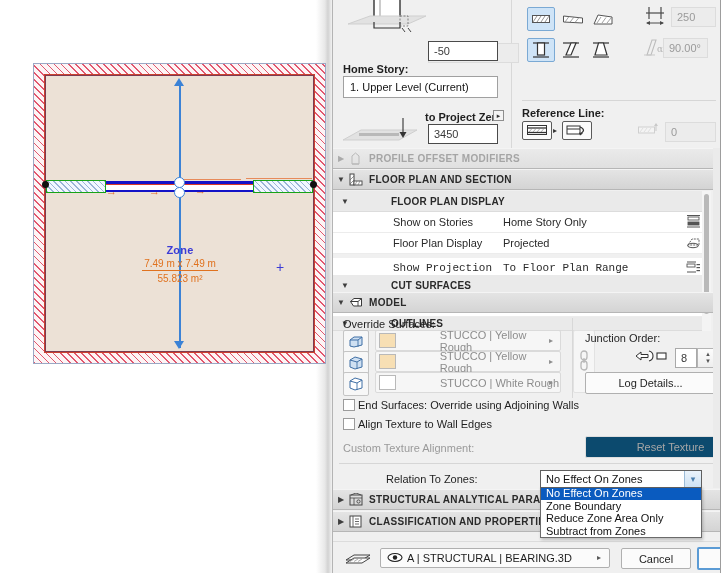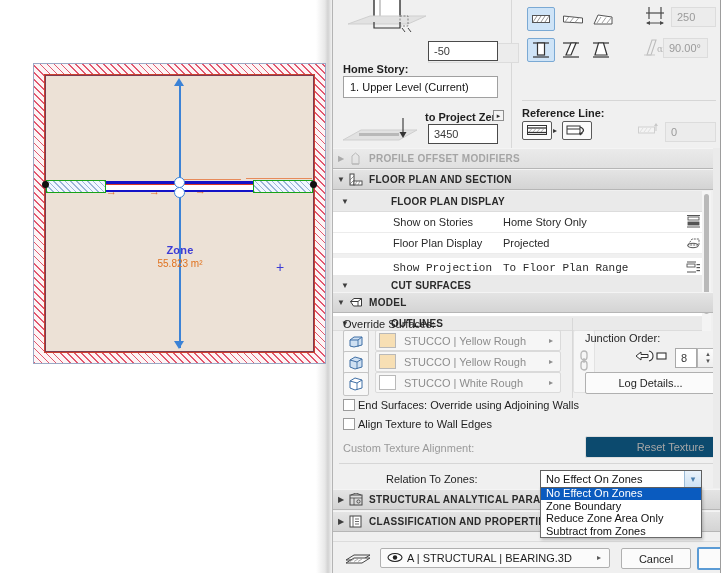--- a/index.html
+++ b/index.html
@@ -215,21 +215,21 @@
     position:absolute; border:1px solid #b0b0b0; background:#fbfbfb;
     font-size:11px; color:#1e1e1e; display:flex; align-items:center;
     justify-content:center; border-radius:2px; height:22px;
   }
   .btn.disabled { color:#a6a6a6; background:#0c4a6e; border-color:#dedede;padding-left:40px; }
   .btn.primary { border:2px solid #5b9bd5; background:#fbfbfb; }
 
   .surfrow {
     position:absolute; height:21px; width:186px;
     border:1px solid #dadada; background:#f6f6f6; border-radius:2px;
-    display:flex; align-items:center;
+    display:flex; align-items:center;gap:36px;
   }
   .swatch { width:17px; height:15px; border:1px solid #b9b9b9; margin-left:3px; }
   .surftxt { font-size:11px; color:#8d8d8d; margin-left:8px; }
   .surfarrow { position:absolute; right:7px; color:#8d8d8d; font-size:8px; }
 
   .cube-btn {
     position:absolute; width:26px; height:24px; border:1px solid #c4c4c4;
     background:#f7f7f7; border-radius:2px;
     display:flex; align-items:center; justify-content:center;
   }
@@ -314,20 +314,21 @@
       <div id="green-right" class="green-node"></div>
 
       <div id="dot-left" class="endpoint-dot"></div>
       <div id="dot-right" class="endpoint-dot"></div>
 
       <div id="hs-top" class="hotspot-circle"></div>
       <div id="hs-bot" class="hotspot-circle"></div>
 
       <div id="zone-label">
         <div id="zone-name">Zone</div>
+        <div><span id="zone-dims">7.49 m  x  7.49 m</span></div>
         <div id="zone-area">55.823 m²</div>
       </div>
       <div id="zone-plus">+</div>
     </div>
   </div>
 
   <div id="dialog">
 
     <div class="panel-top">
       <div class="vsep"></div>

